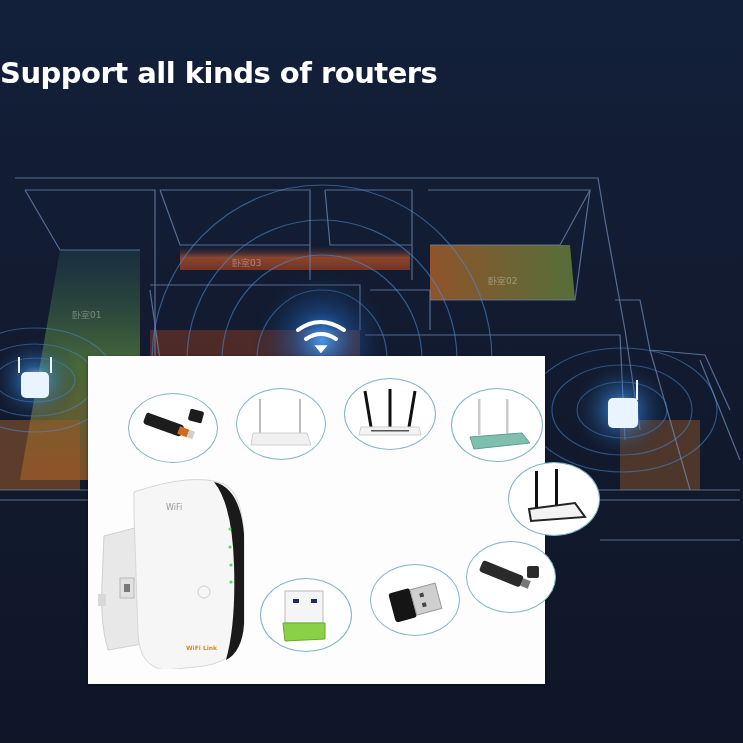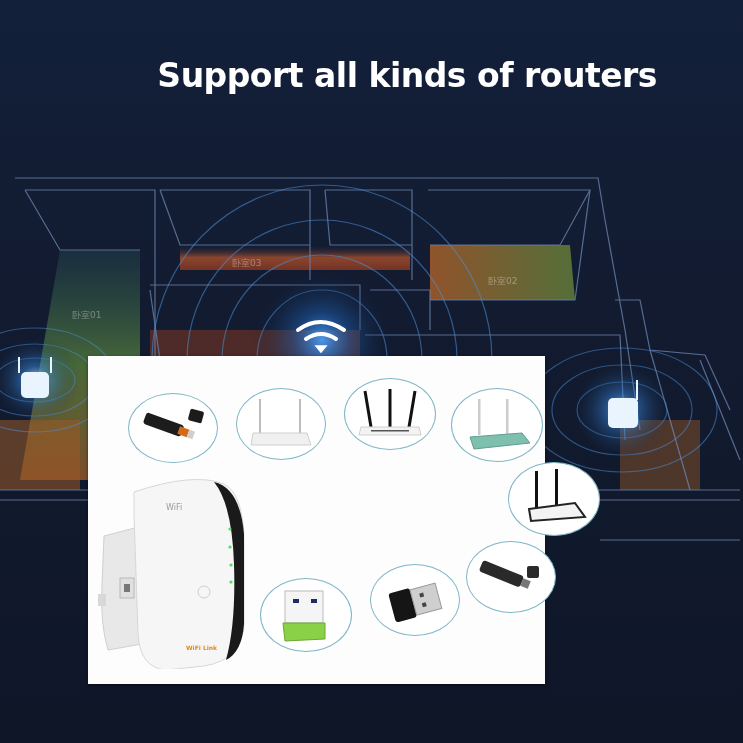--- a/index.html
+++ b/index.html
@@ -1,18 +1,18 @@
 <!DOCTYPE html>
 <html><head>
 <meta charset="utf-8">
 <style>
   html,body{margin:0;padding:0;}
   body{width:743px;height:743px;overflow:hidden;background:#111a2c;font-family:"DejaVu Sans",sans-serif;}
   .stage{position:relative;width:743px;height:743px;background:linear-gradient(180deg,#13203a 0%,#121b30 40%,#0f1628 100%);overflow:hidden;}
-  .headline{position:absolute;left:0;right:0;top:56px;text-align:right;color:#fff;font-family:"DejaVu Sans",sans-serif;font-weight:bold;font-size:33px;letter-spacing:-0.5px;padding-right:86px;padding-left:32px;}
+  .headline{position:absolute;left:0;right:0;top:56px;text-align:left;color:#fff;font-family:"DejaVu Sans",sans-serif;font-weight:bold;font-size:29px;letter-spacing:-0.5px;padding-right:86px;}
   .floorplan{position:absolute;left:0;top:0;width:743px;height:743px;}
   .panel{position:absolute;left:88px;top:356px;width:457px;height:328px;background:#fdfdfd;box-shadow:0 1px 3px rgba(0,0,0,.5);}
   .bubble{position:absolute;border:1.5px solid #7fb6c6;border-radius:50%;background:#fff;}
   .bubble svg{position:absolute;left:0;top:0;width:100%;height:100%;}
   .label-room{font-family:"DejaVu Sans",sans-serif;font-size:9px;fill:rgba(255,255,255,.35);}
 </style>
 </head>
 <body>
 
 <div class="stage">

